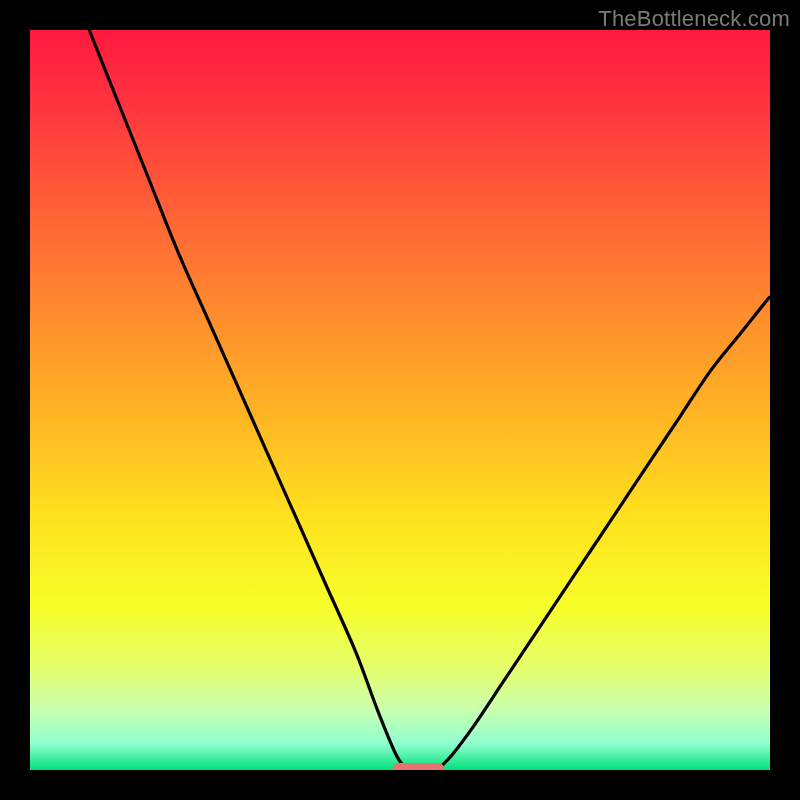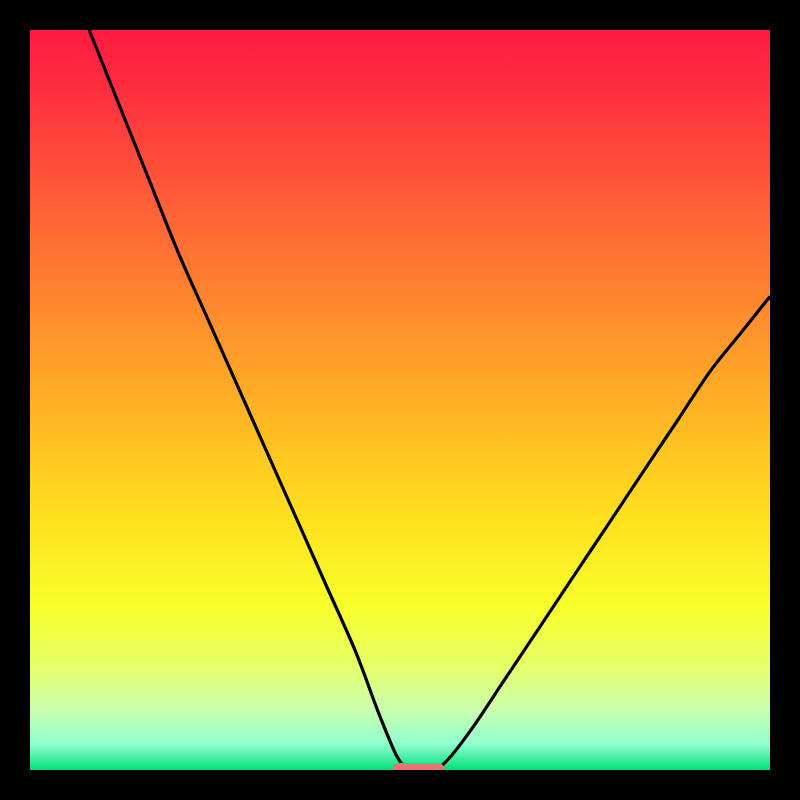--- a/index.html
+++ b/index.html
@@ -31,20 +31,21 @@
     top: 0;
     left: 0;
     z-index: 10;
   }
 </style>
 </head>
 <body>
 
 <div class="canvas">
 
+  <div class="attribution">TheBottleneck.com</div>
 
   <svg class="plot" width="800" height="800" viewBox="0 0 800 800">
 
     <defs>
       <linearGradient id="bg-grad" x1="0" y1="0" x2="0" y2="1">
 
       <stop offset="0%" stop-color="#ff1a3f"></stop>
           <stop offset="8%" stop-color="#ff2e3f"></stop>
           <stop offset="22%" stop-color="#ff5a38"></stop>
           <stop offset="38%" stop-color="#ff8b2e"></stop>

